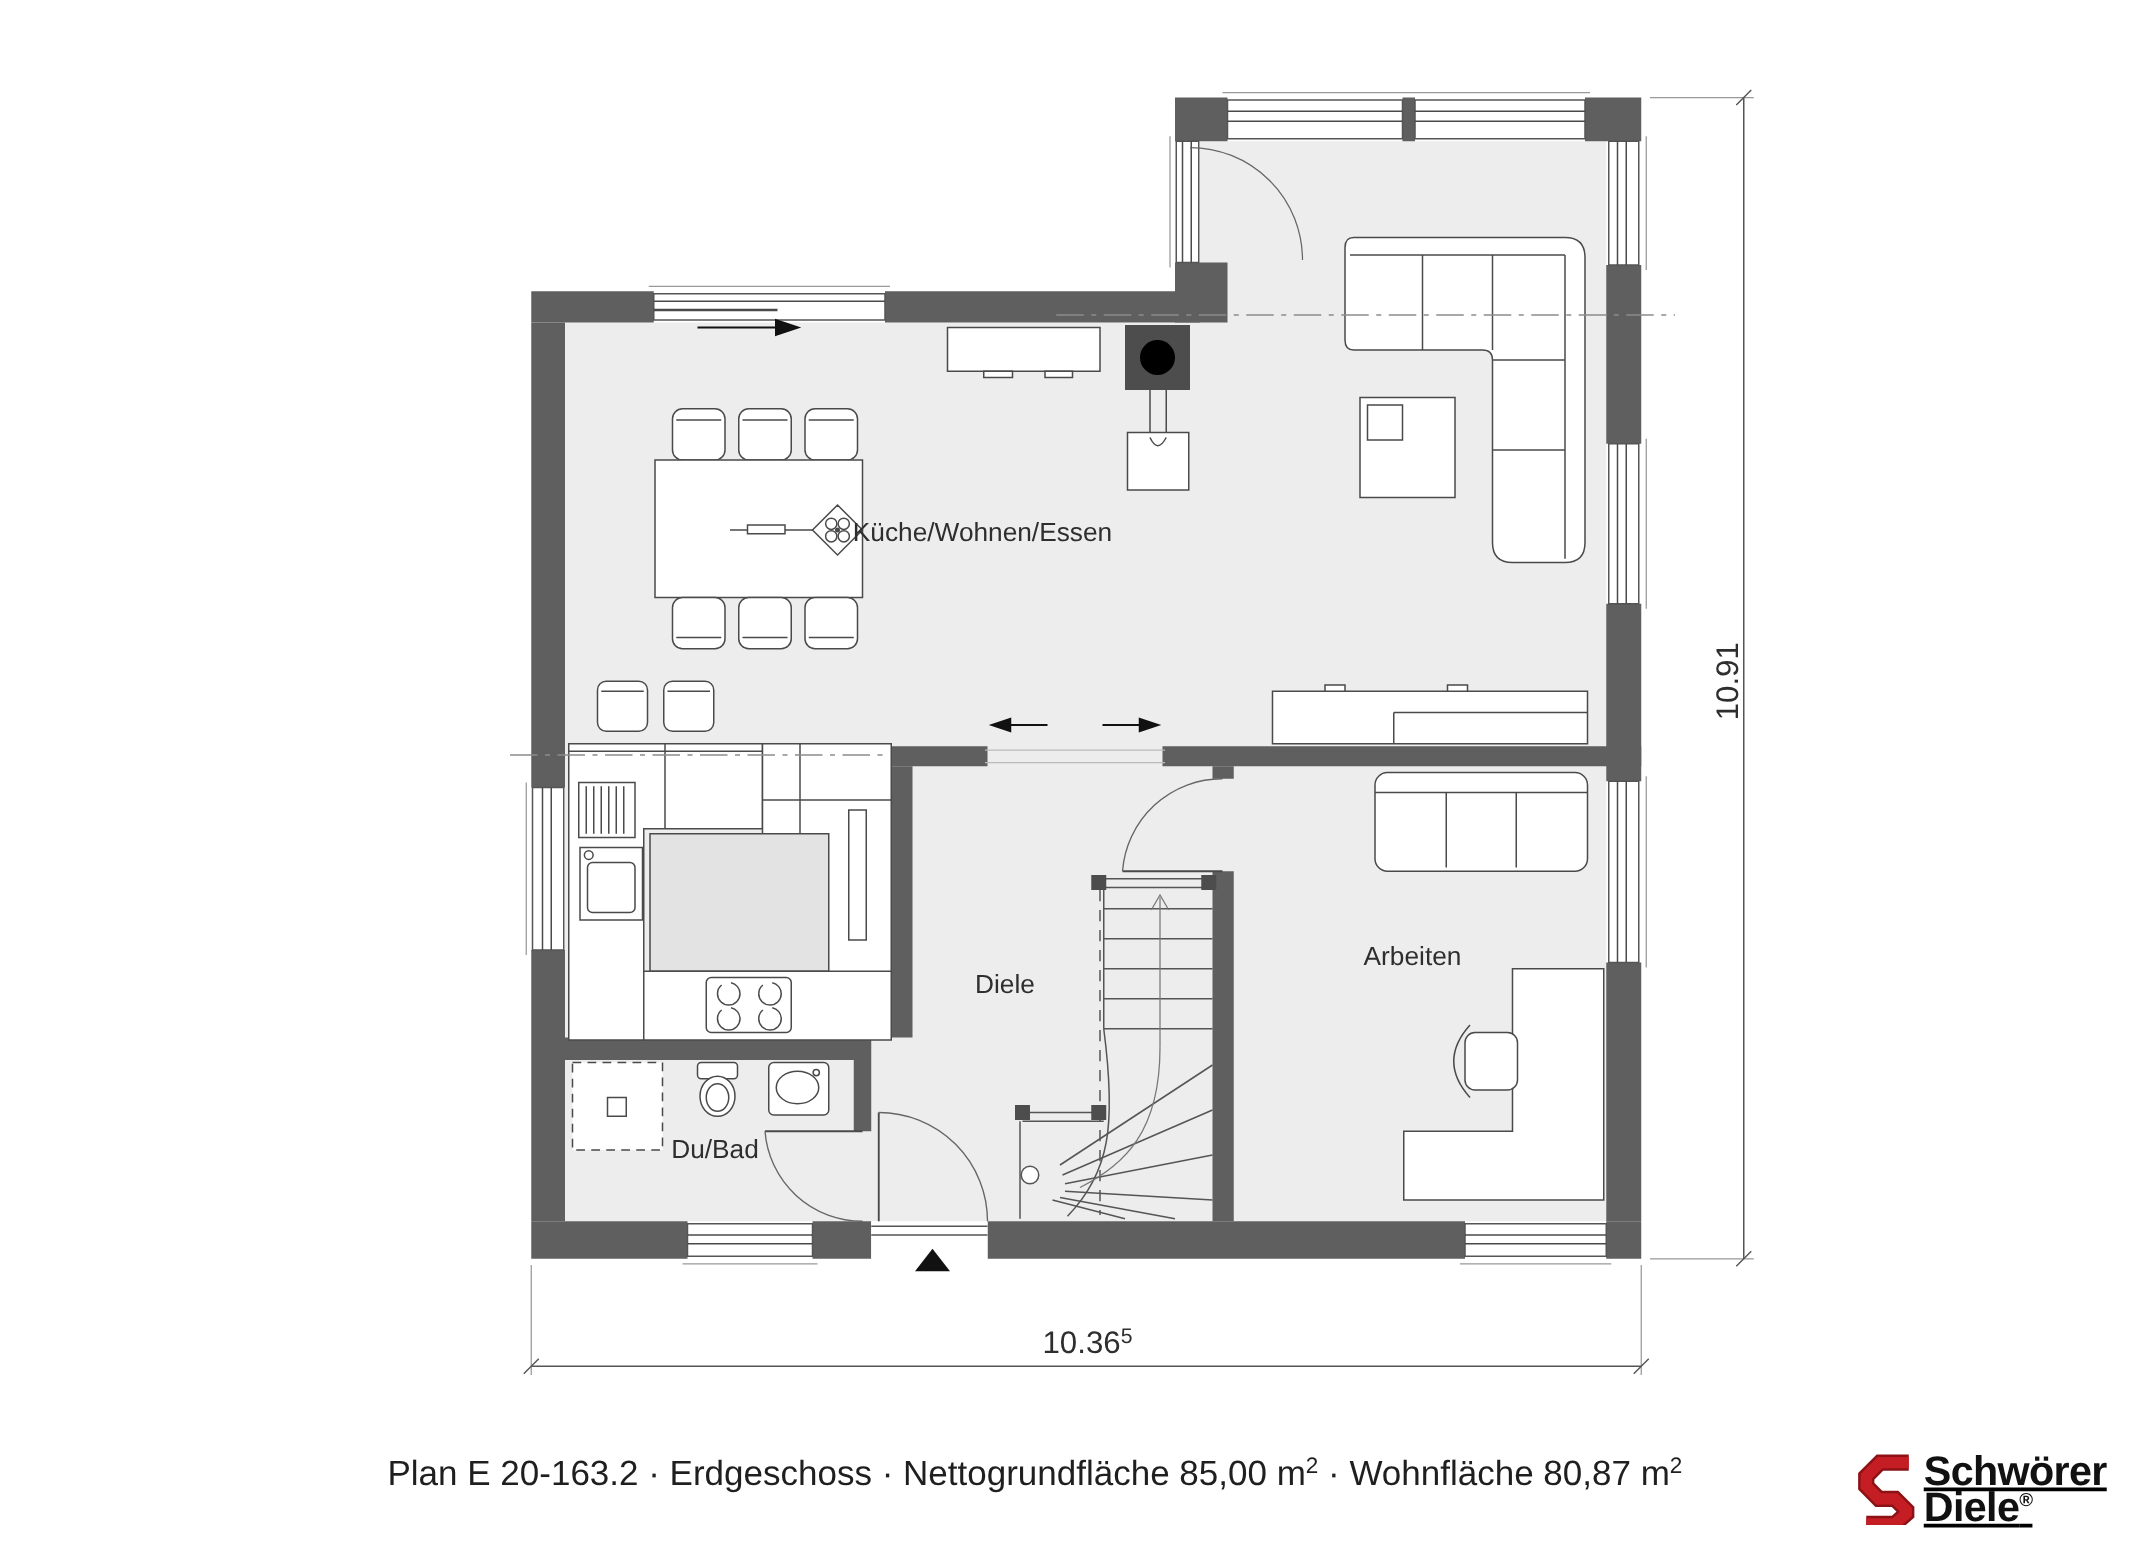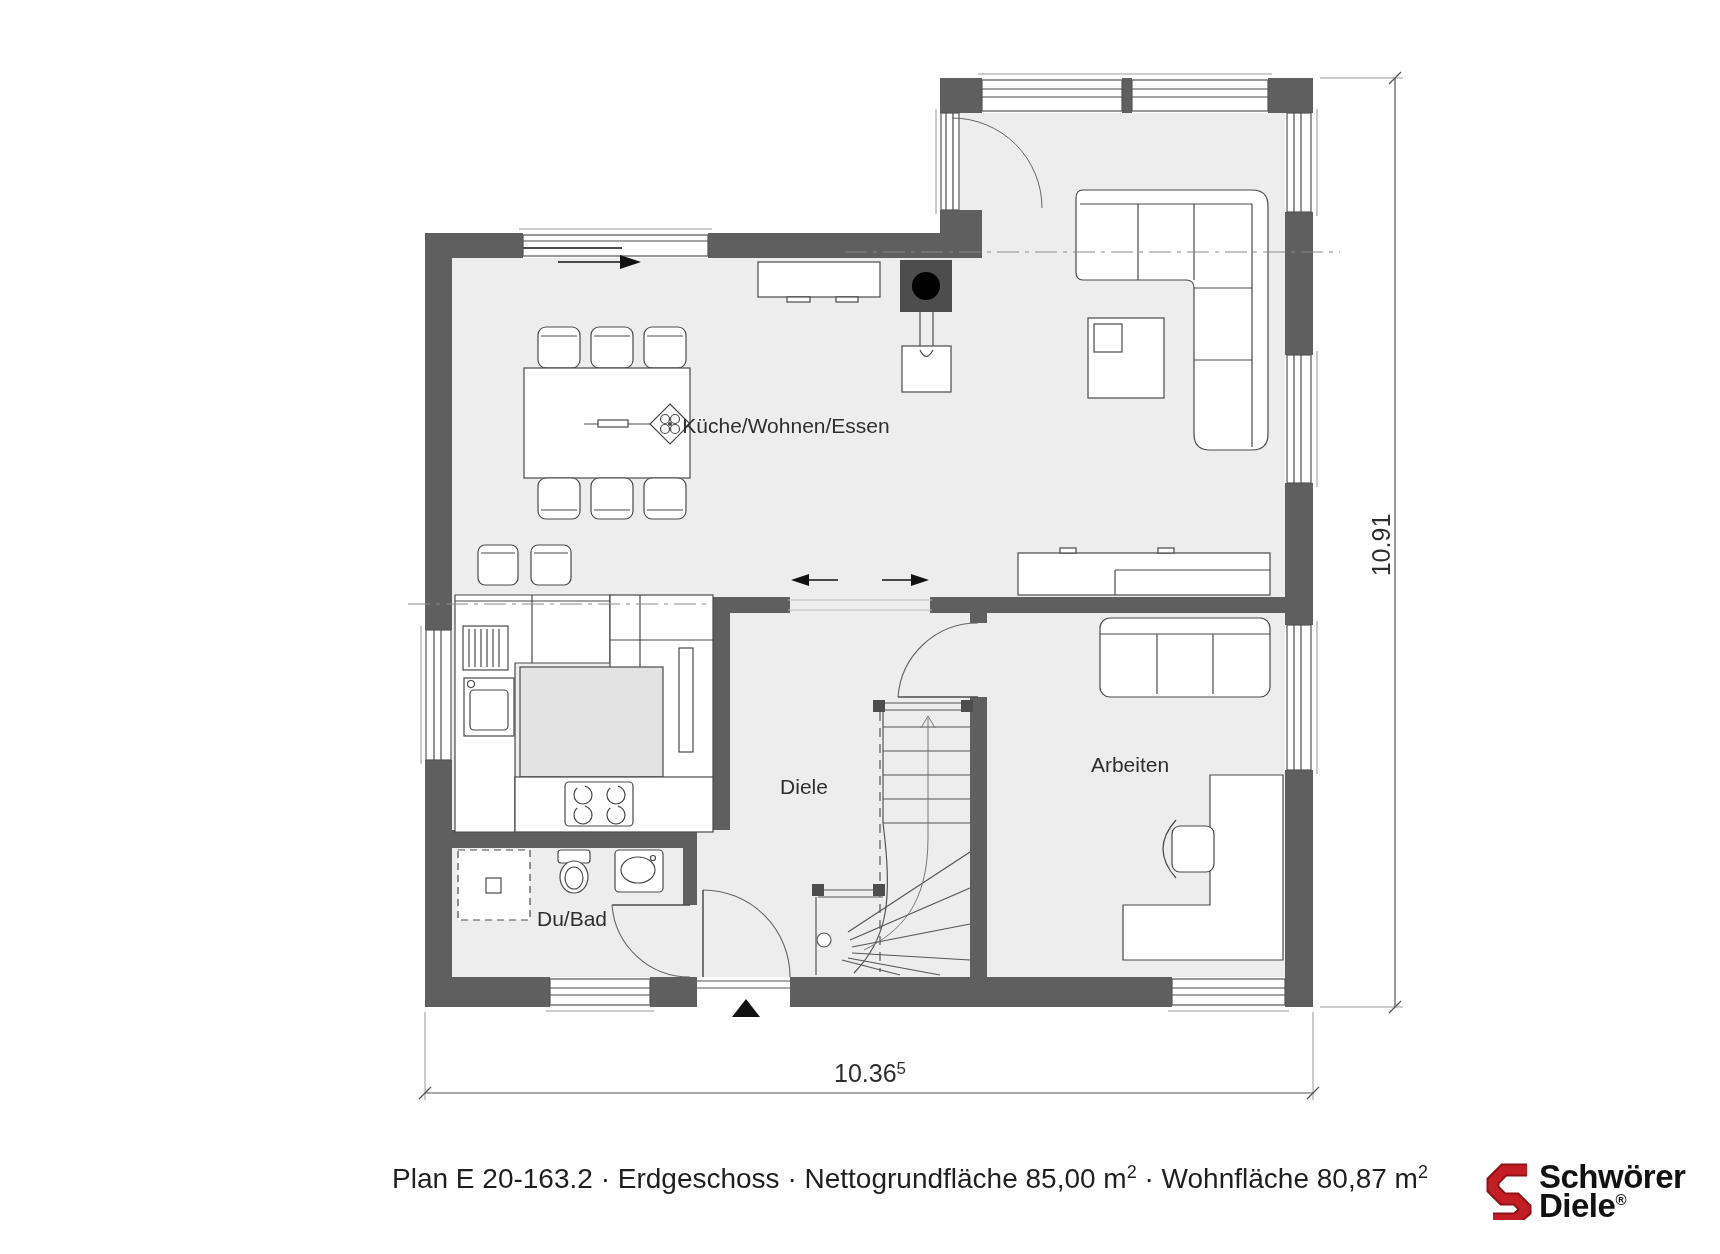--- a/index.html
+++ b/index.html
@@ -1,23 +1,23 @@
 <!DOCTYPE html>
 <html><head>
 <meta charset="utf-8">
 <style>
   html,body{margin:0;padding:0;background:#fff;}
   .page{position:relative;width:1720px;height:1254px;background:#fff;overflow:hidden;
         font-family:"Liberation Sans",sans-serif;}
   .plan-svg{position:absolute;left:0;top:0;}
   svg text{font-family:"Liberation Sans",sans-serif;fill:#2e2e2e;}
-  .caption{position:absolute;left:310px;top:1162px;width:1200px;text-align:center;
+  .caption{position:absolute;left:310px;top:1162px;width:1200px;
            font-size:28px;color:#1f1f1f;white-space:nowrap;}
   .caption sup{font-size:18px;}
-  .logo{position:absolute;left:1486px;top:1162px;display:flex;align-items:flex-end;gap:7px;}
+  .logo{position:absolute;left:1486px;top:1162px;display:flex;align-items:flex-end;gap:7px;text-decoration:underline;}
   .logo-text{line-height:0.88;color:#111;font-weight:bold;font-size:33px;letter-spacing:-0.5px;}
   .logo-text .reg{font-size:15px;vertical-align:super;}
 </style>
 </head>
 <body>
 
 <div class="page">
 
 <svg class="plan-svg" width="1720" height="1254" viewBox="0 0 1720 1254">
 

